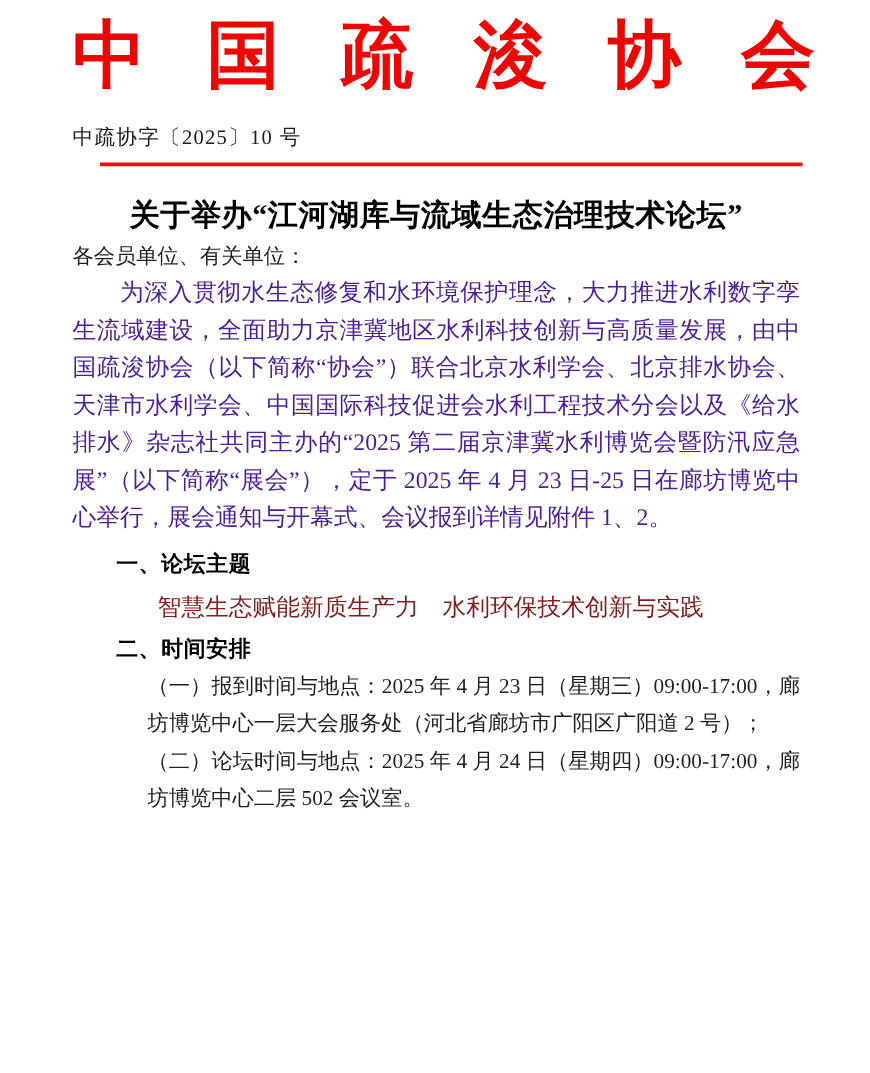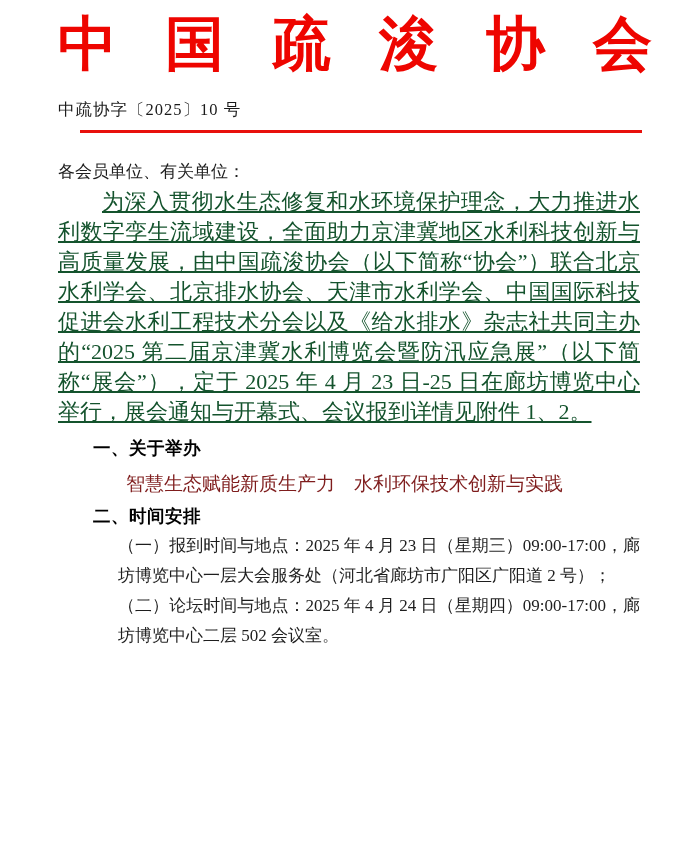--- a/index.html
+++ b/index.html
@@ -58,26 +58,25 @@
   }
 
   .salutation {
     margin-top:0;
     font-size:17px;
     line-height:30px;
     color:#1e1e1e;
   }
 
   .body-para {
-    font-size:22px;
+    font-size:19px;
     line-height:30px;
     text-align:justify;
     text-indent:2em;
-    color:#14532d;
-    text-decoration:underline;
+    color:#4c1d95;
   }
 
   .section-heading {
     margin-top:6px;
     padding-left:35px;
     font-size:17.5px;
     line-height:30px;
     font-weight:bold;
     color:#000;
     font-family:"Liberation Sans","DejaVu Sans",sans-serif;
@@ -114,27 +113,28 @@
       <span>浚</span>
       <span>协</span>
       <span>会</span>
     </div>
 
     <div class="doc-number">中疏协字〔2025〕10 号</div>
 
     <div class="red-rule"></div>
 
     <div class="doc-title">
+      <div>关于举办“江河湖库与流域生态治理技术论坛”</div>
     </div>
 
     <div class="salutation">各会员单位、有关单位：</div>
 
     <p class="body-para">为深入贯彻水生态修复和水环境保护理念，大力推进水利数字孪生流域建设，全面助力京津冀地区水利科技创新与高质量发展，由中国疏浚协会（以下简称“协会”）联合北京水利学会、北京排水协会、天津市水利学会、中国国际科技促进会水利工程技术分会以及《给水排水》杂志社共同主办的“2025 第二届京津冀水利博览会暨防汛应急展”（以下简称“展会”），定于 2025 年 4 月 23 日-25 日在廊坊博览中心举行，展会通知与开幕式、会议报到详情见附件 1、2。</p>
 
-    <div class="section-heading">一、关于举办</div>
+    <div class="section-heading">一、论坛主题</div>
     <div class="theme-line">智慧生态赋能新质生产力　水利环保技术创新与实践</div>
 
     <div class="section-heading second">二、时间安排</div>
     <p class="schedule-item">（一）报到时间与地点：2025 年 4 月 23 日（星期三）09:00-17:00，廊坊博览中心一层大会服务处（河北省廊坊市广阳区广阳道 2 号）；</p>
     <p class="schedule-item">（二）论坛时间与地点：2025 年 4 月 24 日（星期四）09:00-17:00，廊坊博览中心二层 502 会议室。</p>
 
   </div>
 </div>
 
 </body></html>

